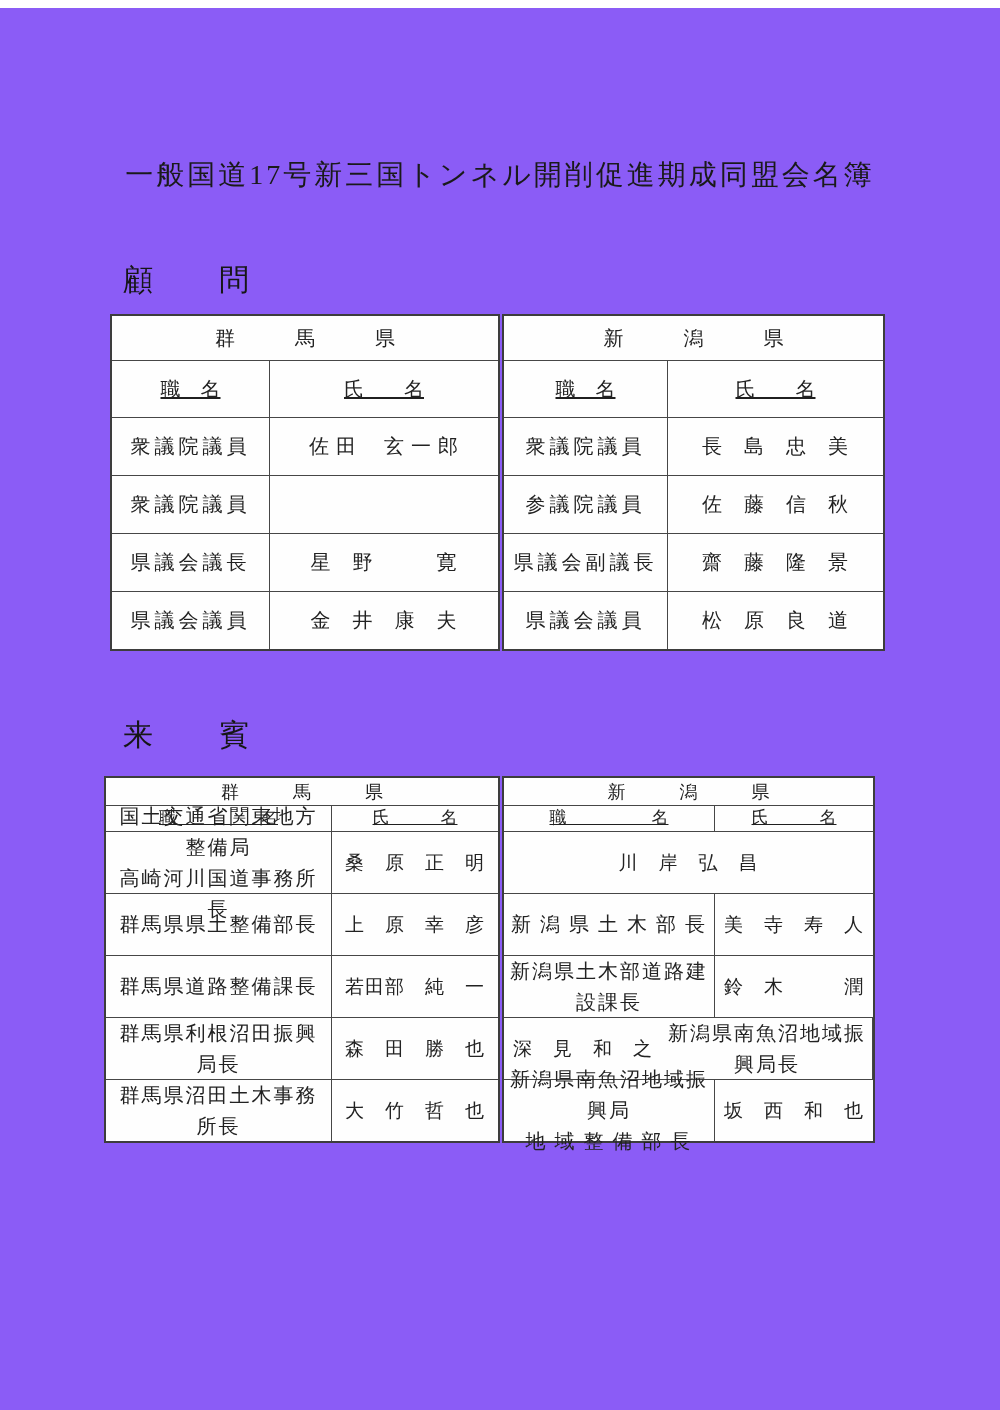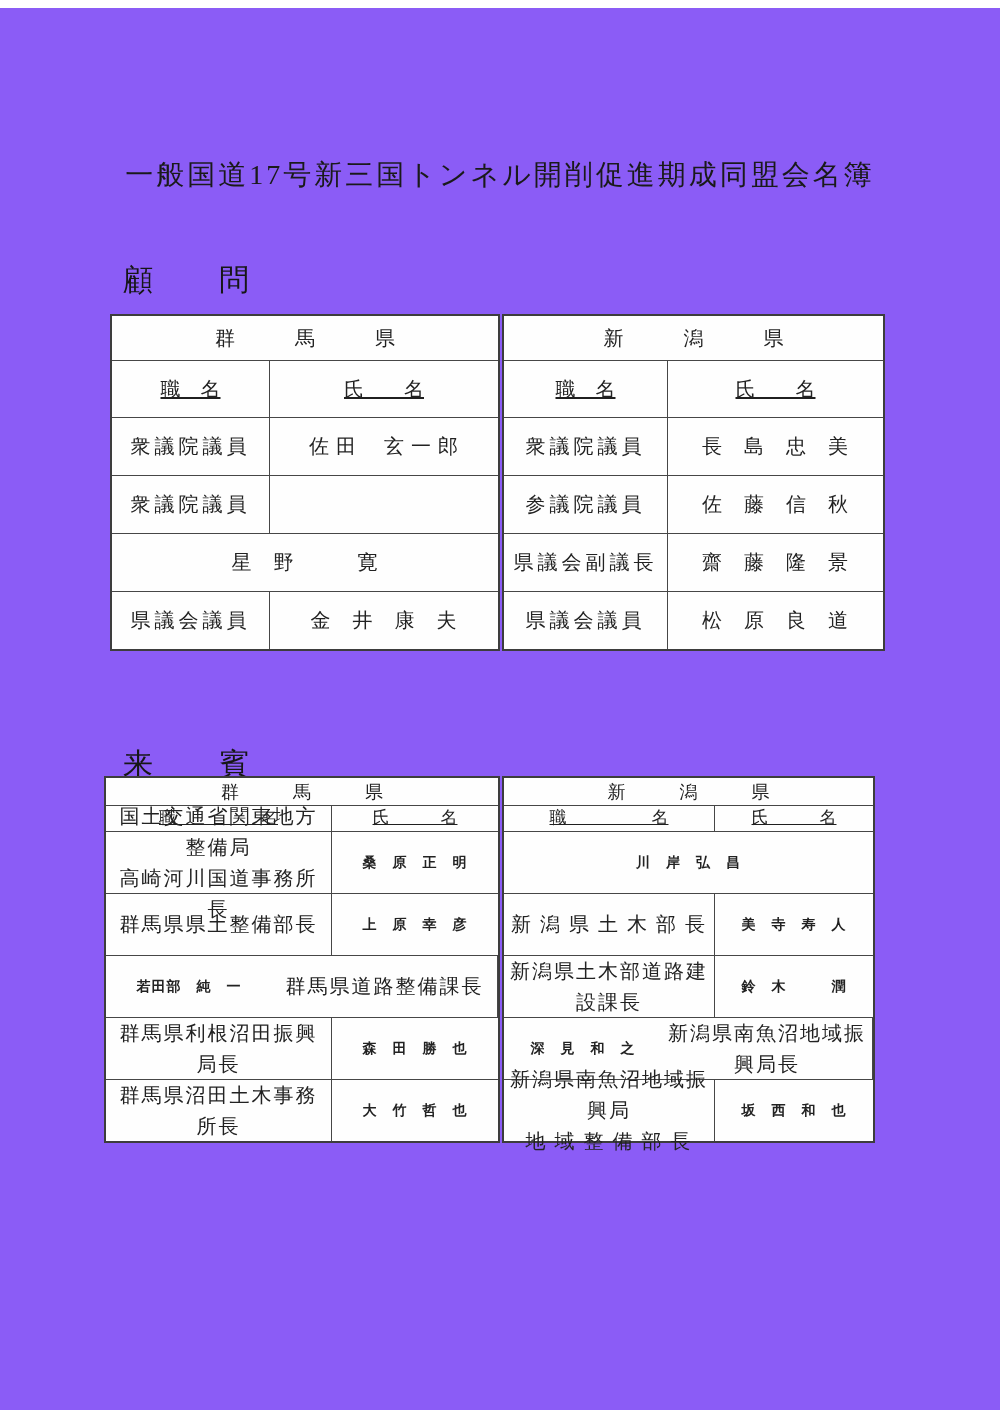--- a/index.html
+++ b/index.html
@@ -12,21 +12,21 @@
   .doc-title{
     position:absolute;top:148px;left:0;width:100%;
     text-align:center;font-size:28px;letter-spacing:3px;color:#1a1a1a;
     white-space:nowrap;
   }
   .section-label{
     position:absolute;font-size:30px;color:#161616;letter-spacing:2px;
     white-space:nowrap;
   }
   #advisors-label{left:123px;top:252px;}
-  #guests-label{left:123px;top:736px;}
+  #guests-label{left:123px;top:707px;}
 
   
   .t{
     position:absolute;box-sizing:border-box;
     border:2px solid #3d3d3d;
     display:flex;flex-direction:column;background:#fefefe;
   }
   .prow{
     border-bottom:1.5px solid #464646;
     display:flex;align-items:center;justify-content:center;
@@ -58,21 +58,21 @@
 
   
   #t2L{left:104px;top:768px;width:396px;height:367px;}
   #t2R{left:502px;top:768px;width:373px;height:367px;}
   #t2L .prow,#t2R .prow{height:27px;flex:0 0 27px;font-size:18px;}
   #t2L .chrow,#t2R .chrow{height:25px;flex:0 0 25px;}
   #t2L .chrow .c,#t2R .chrow .c{font-size:17px;}
   #t2L .c1{width:226px;}
   #t2R .c1{width:211px;}
   #t2L .pos,#t2R .pos{font-size:20px;letter-spacing:2px;}
-  #t2L .name,#t2R .name{font-size:14px;letter-spacing:1px;font-weight:bold;}
+  #t2L .name,#t2R .name{font-size:19px;letter-spacing:1px;}
 
   
   .streak{position:absolute;height:3px;border-radius:2px;}
   #streak1{left:268px;top:1403px;width:135px;background:#dcdcdc;}
   #streak2{left:478px;top:1402px;width:145px;background:#d2d2d2;}
 </style>
 </head>
 <body>
 
 <div class="page">
@@ -88,20 +88,21 @@
       <div class="c c2">氏　　名</div>
     </div>
     <div class="drow">
       <div class="c c1 pos">衆議院議員</div>
       <div class="c c2 name">佐 田　 玄 一 郎</div>
     </div>
     <div class="drow">
       <div class="c c1 pos">衆議院議員</div>
     </div>
     <div class="drow">
+      <div class="c c1 pos">県議会議長</div>
       <div class="c c2 name">星　野　　　寛</div>
     </div>
     <div class="drow">
       <div class="c c1 pos">県議会議員</div>
       <div class="c c2 name">金　井　康　夫</div>
     </div>
   </div>
 
   <div id="t1R" class="t">
     <div class="prow">新　　　潟　　　県</div>
@@ -138,22 +139,22 @@
     <div class="drow">
       <div class="c c1 pos">国土交通省関東地方整備局
 高崎河川国道事務所長</div>
       <div class="c c2 name">桑　原　正　明</div>
     </div>
     <div class="drow">
       <div class="c c1 pos">群馬県県土整備部長</div>
       <div class="c c2 name">上　原　幸　彦</div>
     </div>
     <div class="drow">
+      <div class="c c1 pos">群馬県道路整備課長</div>
       <div class="c c2 name">若田部　純　一</div>
-      <div class="c c1 pos">群馬県道路整備課長</div>
     </div>
     <div class="drow">
       <div class="c c1 pos">群馬県利根沼田振興局長</div>
       <div class="c c2 name">森　田　勝　也</div>
     </div>
     <div class="drow">
       <div class="c c1 pos">群馬県沼田土木事務所長</div>
       <div class="c c2 name">大　竹　哲　也</div>
     </div>
   </div>

